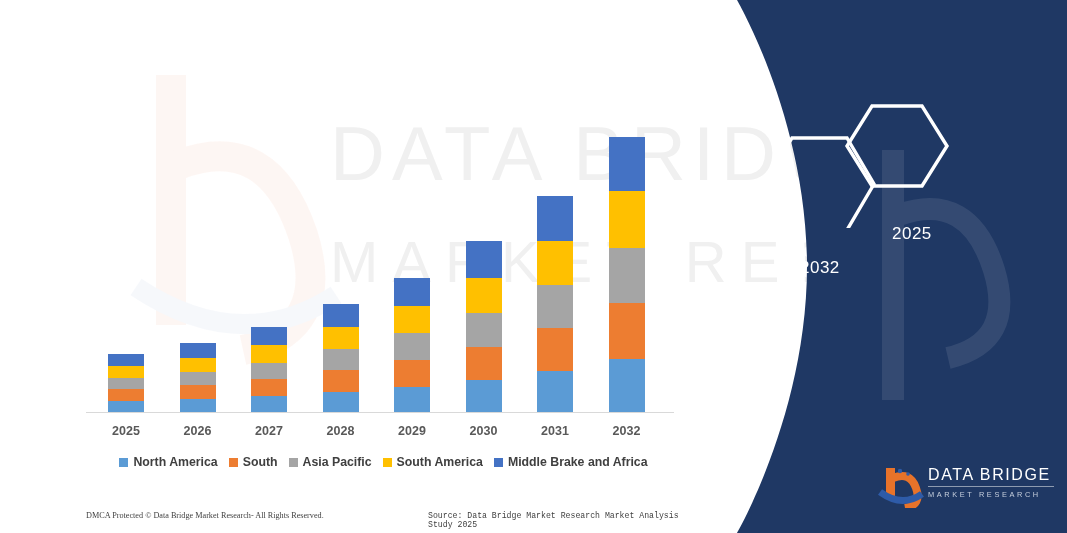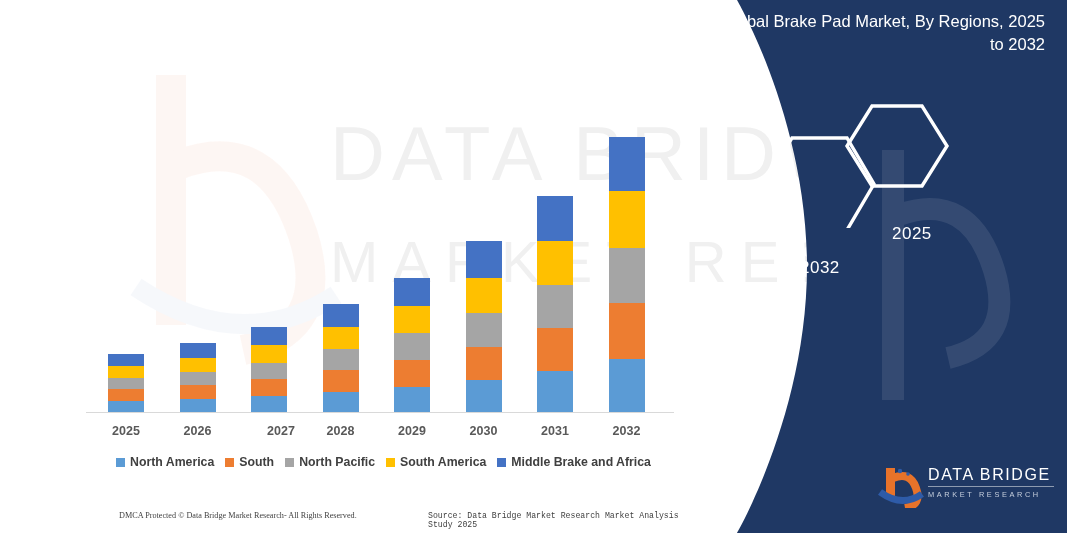--- a/index.html
+++ b/index.html
@@ -86,21 +86,21 @@
   }
   .legend-item { display: flex; align-items: center; gap: 5px; }
   .legend-swatch { width: 9px; height: 9px; display: inline-block; }
   .legend-label { color: #404040; font-size: 12.3px; font-weight: bold; }
 
   #footer { position: absolute; left: 0; top: 505px; width: 700px; height: 24px; }
   .footer-text {
     position: absolute; color: #3f3f3f; font-size: 8.2px;
     font-family: "Liberation Serif", serif;
   }
-  #footer-left { left: 86px; top: 6px; margin-left: 33px; }
+  #footer-left { left: 86px; top: 6px; }
   #footer-right { left: 428px; top: 6px; font-family: Liberation Mono, monospace; }
 </style>
 </head>
 <body>
 
 <div id="page">
 
   <svg id="watermark-b" viewBox="0 0 230 330">
     <path d="M38 20 h30 v250 h-30 z" fill="#fdeee8"></path>
     <path d="M60 110 q90 -35 125 70 q30 95 -60 115" fill="none" stroke="#fdeee8" stroke-width="30"></path>
@@ -167,40 +167,40 @@
         <div class="seg" style="height: 57px; background: rgb(255, 192, 0);"></div>
         <div class="seg" style="height: 55px; background: rgb(165, 165, 165);"></div>
         <div class="seg" style="height: 56px; background: rgb(237, 125, 49);"></div>
         <div class="seg" style="height: 54px; background: rgb(91, 155, 213);"></div>
       </div>
     </div>
   <div id="axis-line"></div>
   <div id="x-labels">
       <div class="x-label" style="left: 5px;">2025</div>
       <div class="x-label" style="left: 76.5px;">2026</div>
-      <div class="x-label" style="left: 160px;">2027</div>
+      <div class="x-label" style="left: 148px;">2027</div>
       <div class="x-label" style="left: 219.5px;">2028</div>
       <div class="x-label" style="left: 291px;">2029</div>
       <div class="x-label" style="left: 362.5px;">2030</div>
       <div class="x-label" style="left: 434px;">2031</div>
       <div class="x-label" style="left: 505.5px;">2032</div>
     </div>
 
   <div id="legend">
       <div class="legend-item">
         <span class="legend-swatch" style="background: rgb(91, 155, 213);"></span>
         <span class="legend-label">North America</span>
       </div>
       <div class="legend-item">
         <span class="legend-swatch" style="background: rgb(237, 125, 49);"></span>
         <span class="legend-label">South</span>
       </div>
       <div class="legend-item">
         <span class="legend-swatch" style="background: rgb(165, 165, 165);"></span>
-        <span class="legend-label">North Pacific</span>
+        <span class="legend-label">Asia Pacific</span>
       </div>
       <div class="legend-item">
         <span class="legend-swatch" style="background: rgb(255, 192, 0);"></span>
         <span class="legend-label">South America</span>
       </div>
       <div class="legend-item">
         <span class="legend-swatch" style="background: rgb(68, 114, 196);"></span>
         <span class="legend-label">Middle Brake and Africa</span>
       </div>
     </div>
@@ -214,21 +214,20 @@
     <svg class="panel-bg" viewBox="0 0 390 533" preserveAspectRatio="none">
       <path d="M390 0 H60 C 60 0 130 120 130 266 C 130 412 60 533 60 533 H390 Z" fill="#1F3864"></path>
       <path d="M58 0 C 58 0 128 120 128 266 C 128 412 58 533 58 533 L44 533 C 44 533 114 412 114 266 C 114 120 44 0 44 0 Z" fill="#ffffff"></path>
       <g opacity="0.09" fill="#ffffff">
         <path d="M205 150 h22 v250 h-22 z"></path>
         <path d="M222 215 q70 -25 95 55 q22 72 -46 88" fill="none" stroke="#ffffff" stroke-width="22"></path>
       </g>
     </svg>
 
     <div class="panel-content">
-      <div id="panel-title">Global Brake Pad Market, By Regions, 2025 to 2032</div>
 
       <div class="hex-wrap">
         <svg width="300" height="130" viewBox="0 0 300 130">
           <polygon points="120,8 170,8 195,48 170,88 120,88 95,48" fill="none" stroke="#ffffff" stroke-width="3.4"></polygon>
           <polygon points="40,40 95,40 122,86 95,132 40,132 13,86" fill="none" stroke="#ffffff" stroke-width="3.4"></polygon>
         </svg>
         <div class="hex-label" id="hex-2025-label">2025</div>
         <div class="hex-label" id="hex-2032-label">2032</div>
       </div>
 

